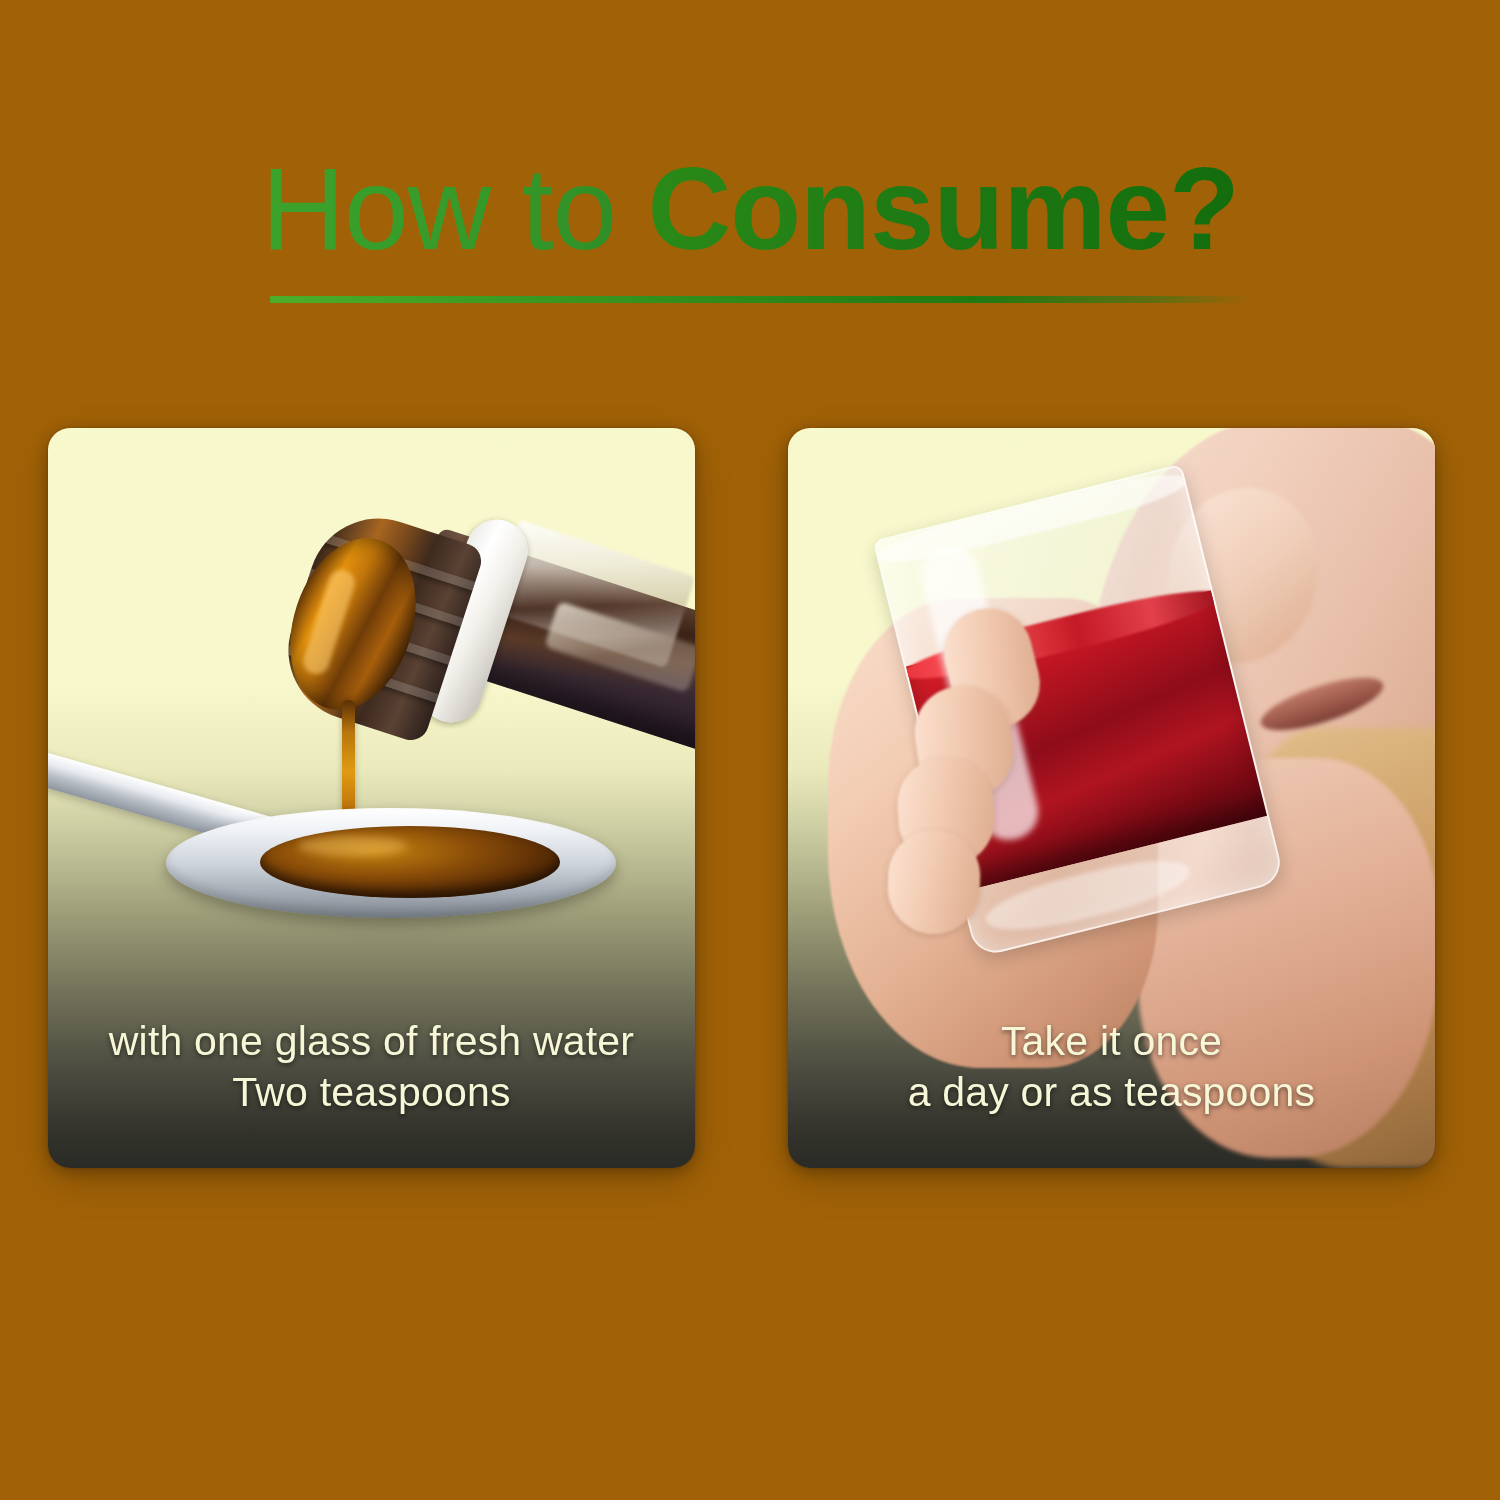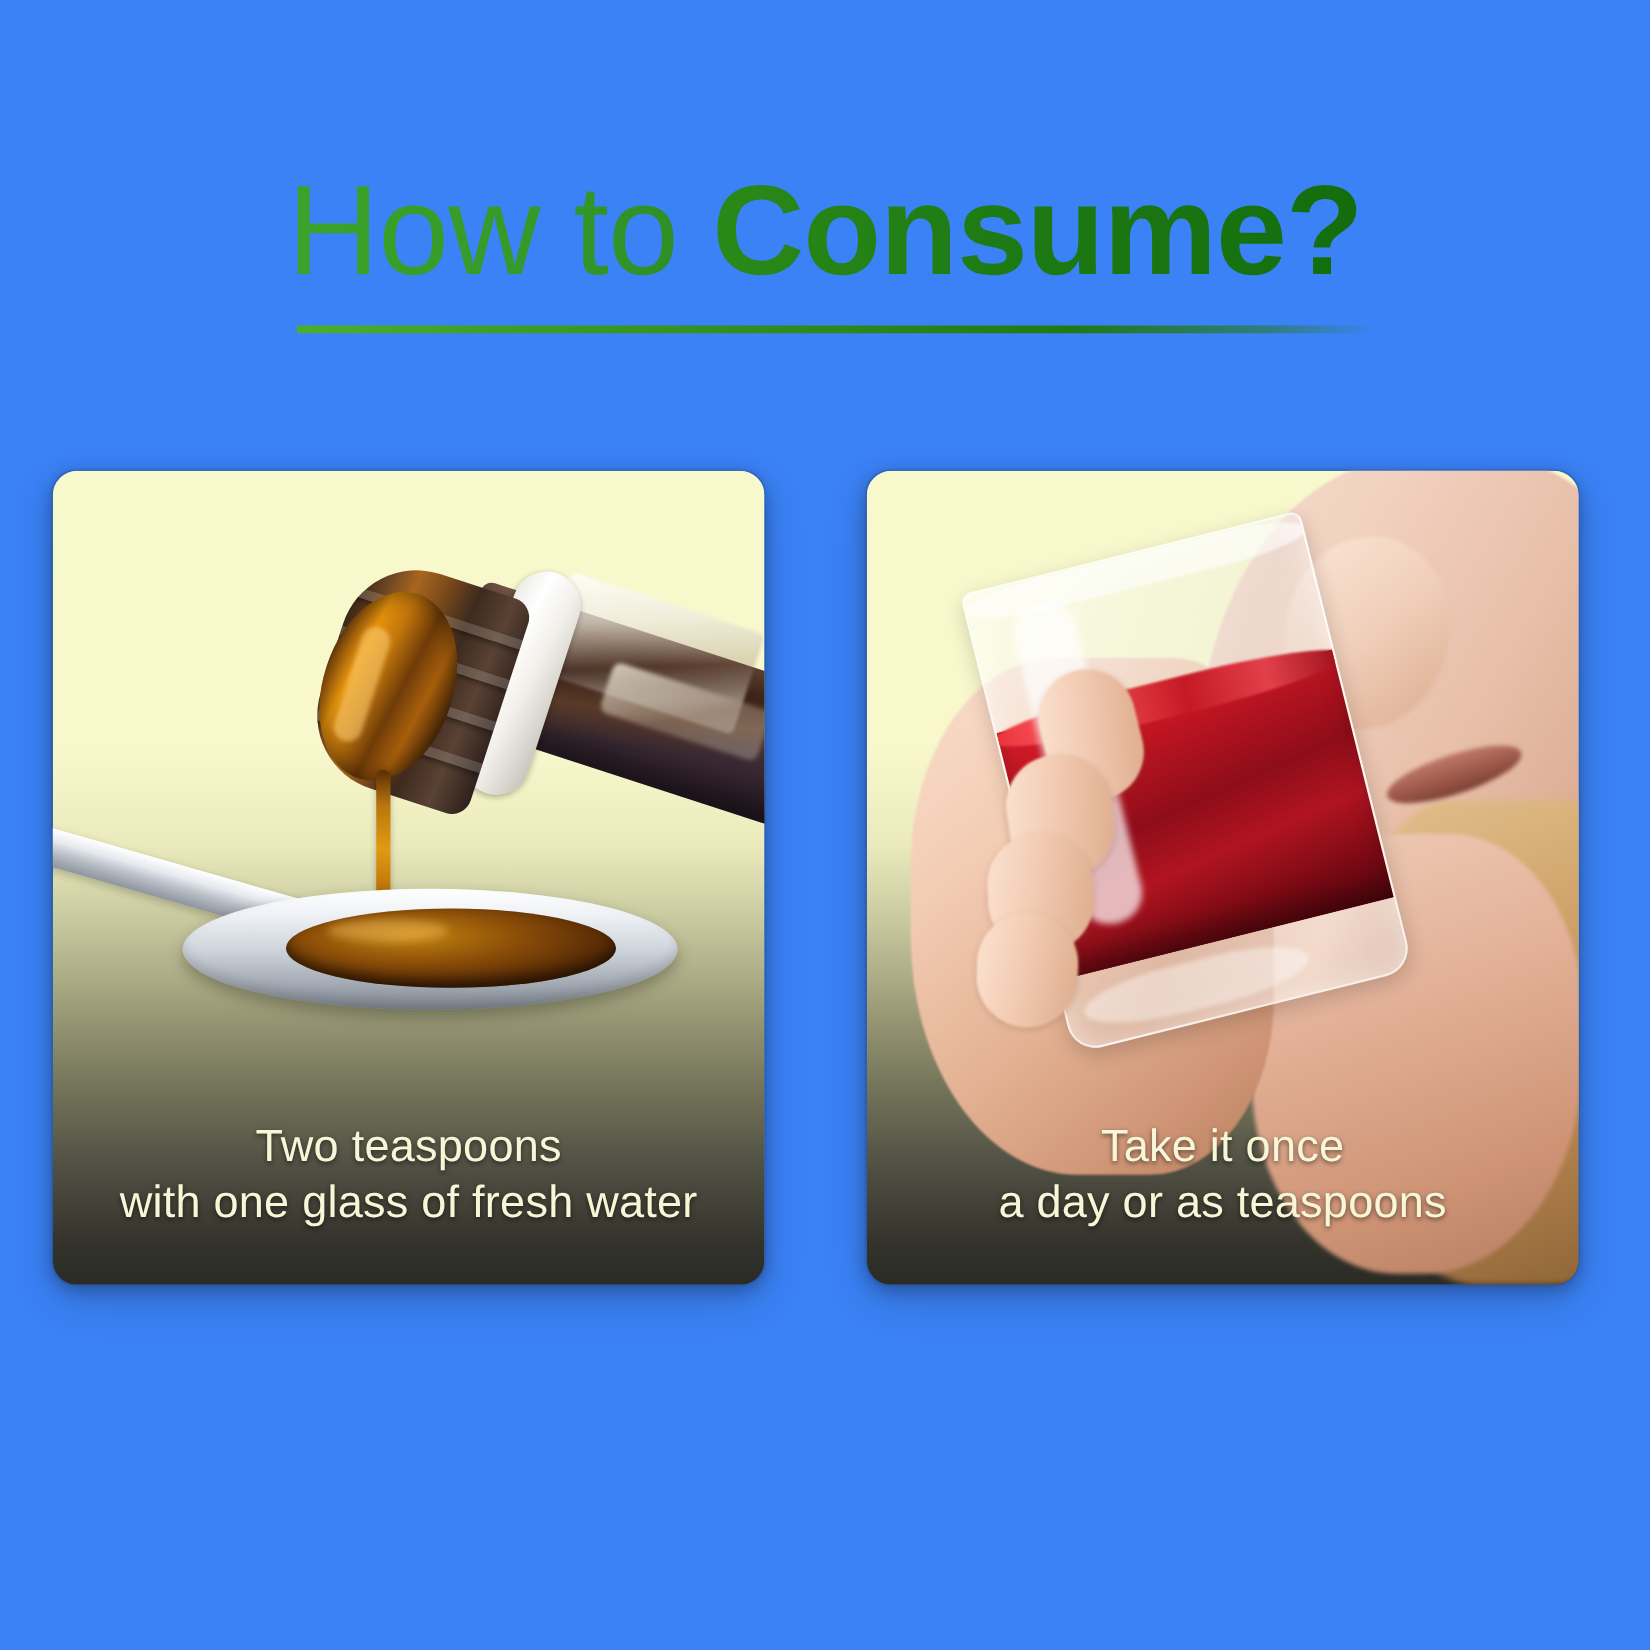--- a/index.html
+++ b/index.html
@@ -7,21 +7,21 @@
   html, body {
     width:1500px; height:1500px;
     background:#ffffff;
     font-family:"Liberation Sans", sans-serif;
     overflow:hidden;
   }
 
   #page {
     position:relative;
     width:1500px; height:1500px;
-    background:#3b82f6;
+    background:#a16207;
   }
 
   
   .title-block {
     position:absolute;
     left:0; top:150px;
     width:1500px;
     text-align:center;
   }
 
@@ -427,22 +427,22 @@
         <div class="mouth"></div>
         <div class="mouth-hi"></div>
         <div class="stream"></div>
         <div class="spoon-handle"></div>
         <div class="spoon-bowl"></div>
         <div class="pool"></div>
         <div class="pool-hi"></div>
       </div>
 
       <div class="caption">
+        <span class="ln">with one glass of fresh water</span>
         <span class="ln">Two teaspoons</span>
-        <span class="ln">with one glass of fresh water</span>
       </div>
     </div>
 
     <div class="card right">
       <div class="card-bg"></div>
 
       <div class="art">
         <div class="face"></div>
         <div class="hair"></div>
         <div class="chin"></div>

